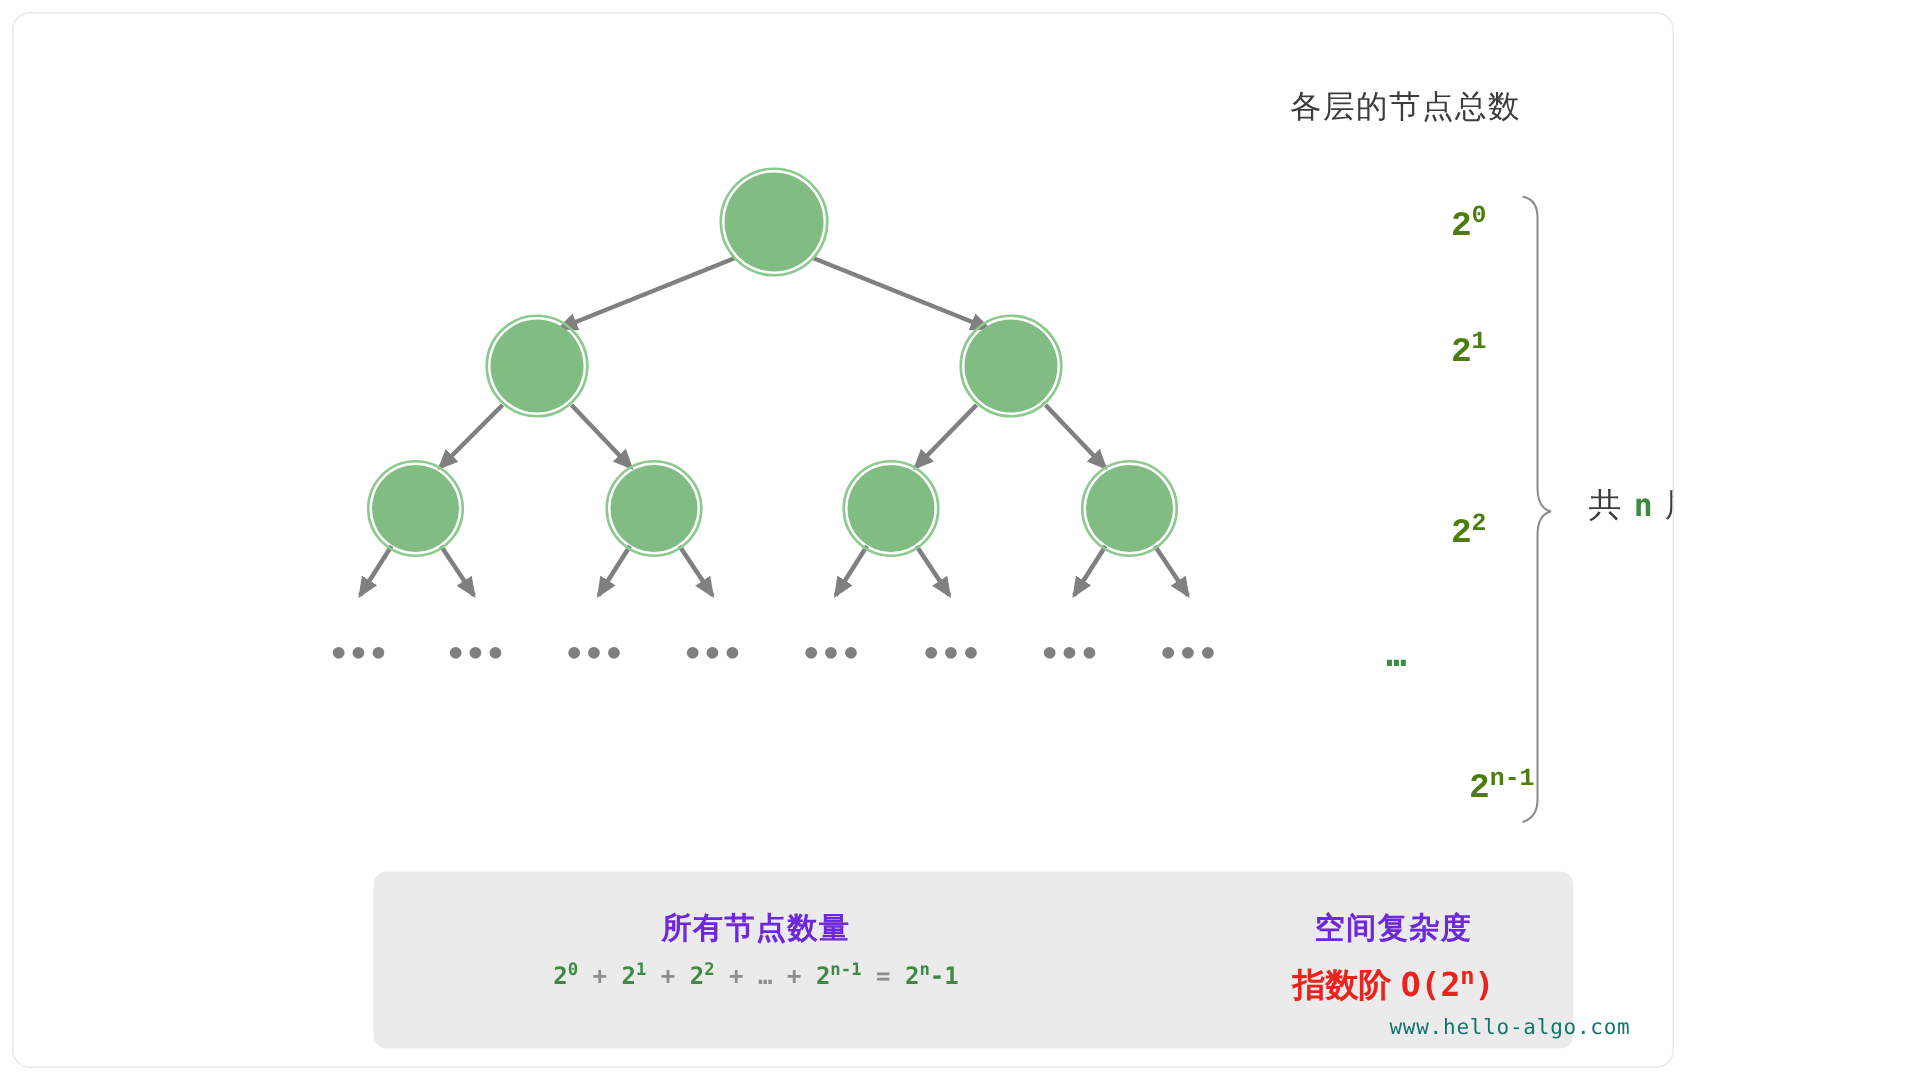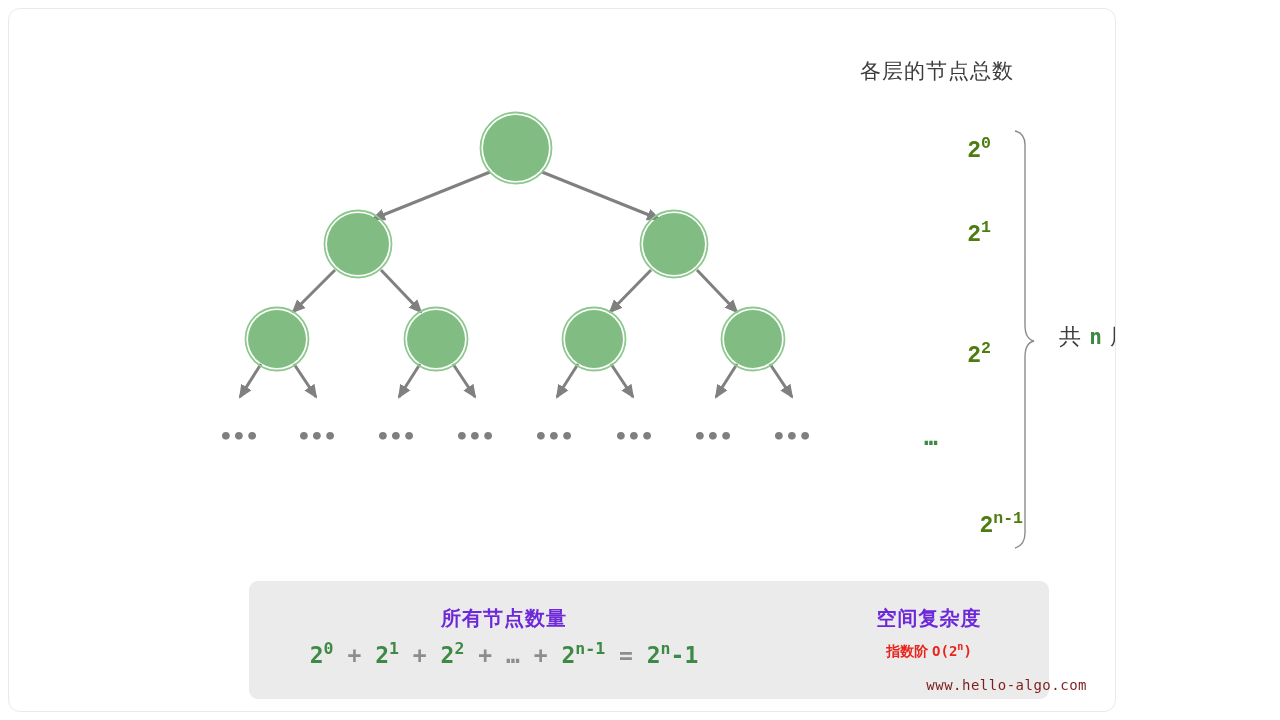--- a/index.html
+++ b/index.html
@@ -50,38 +50,38 @@
     left:240px;top:572px;width:800px;height:118px;
     background:#ebebeb;border-radius:9px;
   }
   .sum-head{
     text-align:center;font-size:20px;color:#6d28d9;
     font-weight:bold;letter-spacing:1px;white-space:nowrap;
   }
   .formula{
     text-align:center;white-space:nowrap;
     font-family:"DejaVu Sans Mono","Liberation Mono",monospace;
-    font-weight:bold;font-size:23px;color:#3e8a45;
+    font-weight:bold;font-size:16px;color:#3e8a45;
   }
   .formula .op{color:#8d8d8d;font-weight:bold;}
   .formula sup{font-size:0.72em;}
   .complexity{
     text-align:center;white-space:nowrap;
-    font-weight:bold;font-size:14px;color:#e8241c;
+    font-weight:bold;font-size:22px;color:#e8241c;
     font-family:"Liberation Sans","DejaVu Sans",sans-serif;
   }
   .complexity .mono{
     font-family:"DejaVu Sans Mono","Liberation Mono",monospace;
   }
   .complexity sup{font-size:0.72em;}
 
   #watermark{
     right:28px;bottom:18px;
     font-family:"DejaVu Sans Mono","Liberation Mono",monospace;
-    font-size:14px;color:#7f1d1d;letter-spacing:0.5px;
+    font-size:14px;color:#0f766e;letter-spacing:0.5px;
   }
 </style>
 </head>
 <body>
 
 <div id="card">
 
   <svg id="svg-layer" viewBox="0 0 1280 720" xmlns="http://www.w3.org/2000/svg">
     <defs>
       <marker id="ah" viewBox="0 0 10 10" refX="8.6" refY="5" markerWidth="4.6" markerHeight="4.6" orient="auto-start-reverse">

